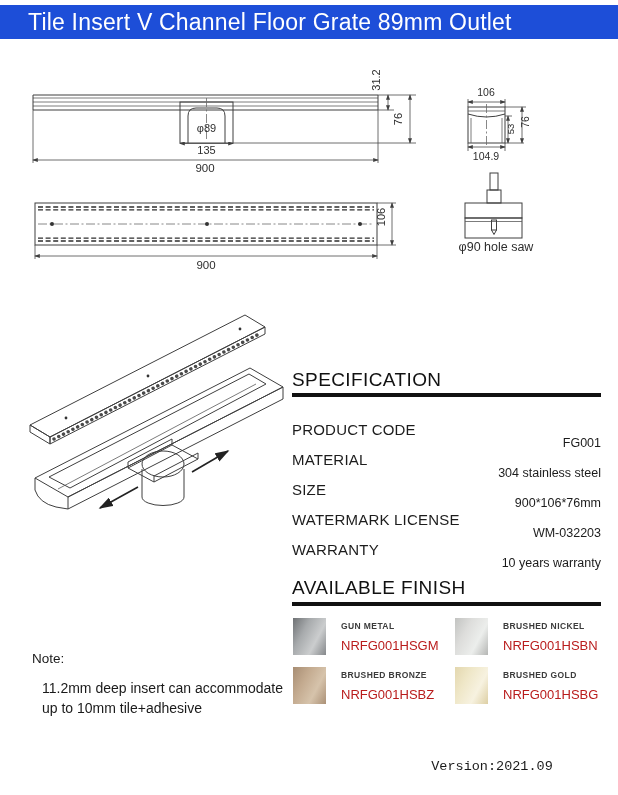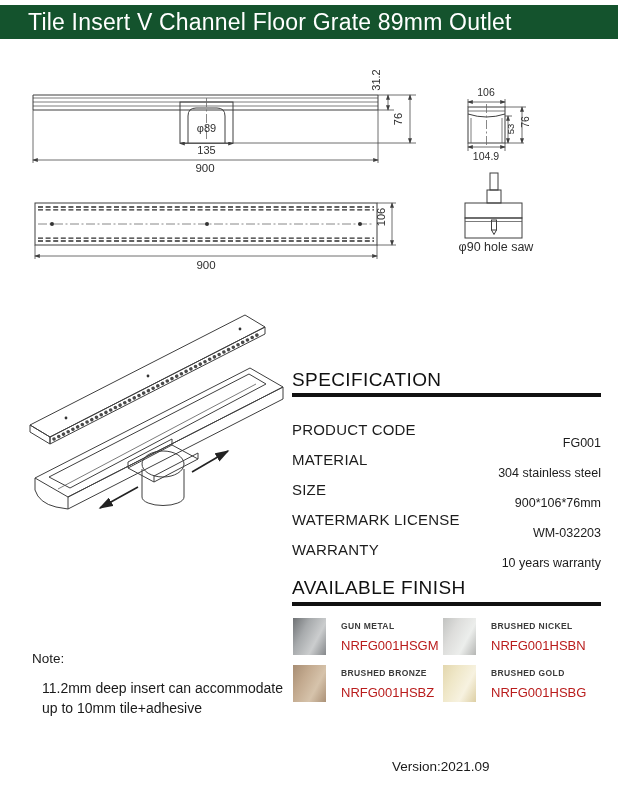--- a/index.html
+++ b/index.html
@@ -3,21 +3,21 @@
 <meta charset="utf-8">
 <style>
   html,body{margin:0;padding:0;}
   body{
     width:618px;height:795px;position:relative;background:#ffffff;
     font-family:"Liberation Sans","DejaVu Sans",sans-serif;color:#222;
     overflow:hidden;
   }
   .titlebar{
     position:absolute;left:0;top:5px;width:618px;height:34px;
-    background:#14532d;color:#ffffff;display:flex;align-items:center;
+    background:#1d4ed8;color:#ffffff;display:flex;align-items:center;
   }
   .titlebar .t{font-size:23px;padding-left:28px;letter-spacing:0.2px;}
 
   svg{position:absolute;overflow:visible;}
   #svg-side{left:28px;top:58px;}
   #svg-xsec{left:448px;top:85px;}
   #svg-top{left:28px;top:193px;}
   #svg-holesaw{left:443px;top:170px;}
   #svg-iso{left:18px;top:300px;}
 
@@ -38,31 +38,31 @@
   #spec-rule{top:393px;}
   #finish-rule{top:602px;}
 
   .spec-rows{position:absolute;left:292px;top:414px;width:309px;}
   .spec-row{height:30px;display:flex;justify-content:space-between;align-items:center;}
   .spec-row .lbl{font-size:15px;color:#1c1c1c;letter-spacing:0.2px;}
   .spec-row .val{font-size:12.5px;color:#1c1c1c;margin-top:28px;}
 
   .finish-grid{
     position:absolute;left:293px;top:618px;width:312px;
-    display:grid;grid-template-columns:150px 162px;row-gap:10px;
+    display:grid;grid-template-columns:150px 162px;row-gap:10px;gap:12px;
   }
   .finish-item{display:flex;height:37px;}
   .finish-item .swatch{width:33px;height:37px;flex:0 0 33px;}
   .finish-item .txt{margin-left:15px;display:flex;flex-direction:column;justify-content:flex-start;}
   .finish-item .fname{font-size:8.5px;color:#3c3c3c;letter-spacing:0.4px;margin-top:3px;font-weight:bold;}
   .finish-item .fcode{font-size:13px;color:#b91c1c;margin-top:7px;}
 
   .note-label{position:absolute;left:32px;top:651px;font-size:13.5px;color:#1a1a1a;}
   .note-body{position:absolute;left:42px;top:678px;width:284px;font-size:14px;line-height:20px;color:#1a1a1a;}
-  .version{position:absolute;left:392px;top:759px;width:200px;text-align:left;font-size:13.5px;color:#1a1a1a;}
+  .version{position:absolute;left:392px;top:759px;width:200px;text-align:center;font-size:13.5px;color:#1a1a1a;font-family:Liberation Mono, monospace;}
 </style>
 </head>
 <body>
 
 <div class="titlebar">
   <div class="t">Tile Insert V Channel Floor Grate 89mm Outlet</div>
 </div>
 
 <svg id="svg-side" width="392" height="118" viewBox="0 0 392 118">
   <defs>

